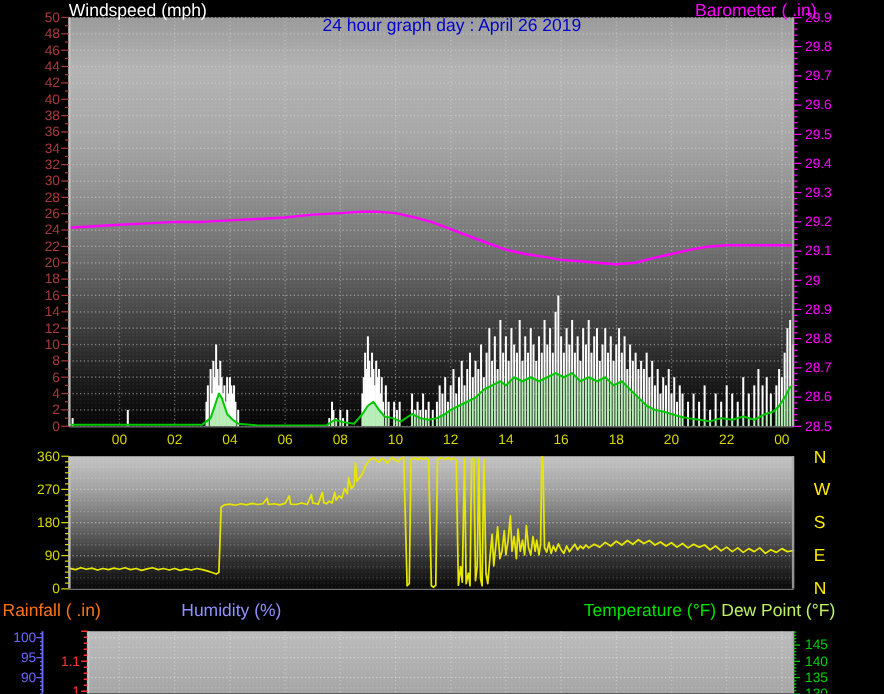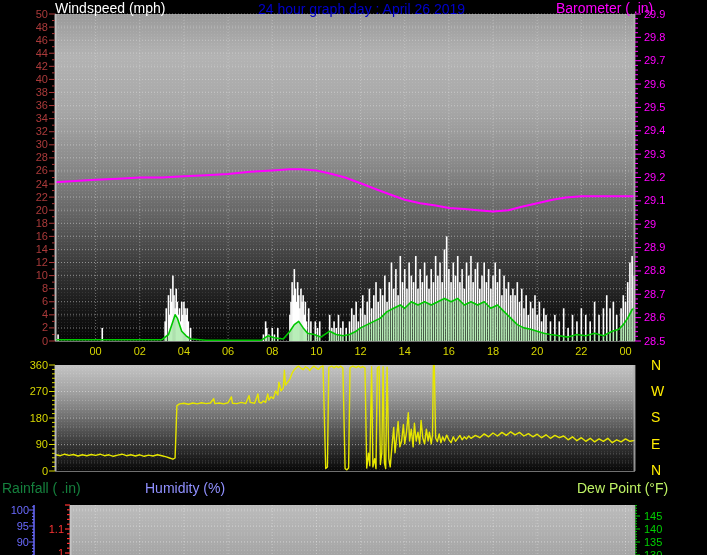--- a/index.html
+++ b/index.html
@@ -732,25 +732,26 @@
       <text x="644" y="545.5" fill="#00d000" text-anchor="start" font-size="11">135</text>
       <line x1="635" y1="544.6" x2="637" y2="544.6" stroke="#00d000" stroke-width="1"></line>
       <line x1="635" y1="547.2" x2="637" y2="547.2" stroke="#00d000" stroke-width="1"></line>
       <line x1="635" y1="549.8" x2="637" y2="549.8" stroke="#00d000" stroke-width="1"></line>
       <line x1="635" y1="552.4" x2="637" y2="552.4" stroke="#00d000" stroke-width="1"></line>
       <line x1="635" y1="555" x2="640" y2="555" stroke="#00d000" stroke-width="1"></line>
       <text x="644" y="558.5" fill="#00d000" text-anchor="start" font-size="11">130</text>
     </svg>
 
   <span class="lbl" style="left: 55px; top: 0px; color: rgb(255, 255, 255);">Windspeed (mph)</span>
-  <span class="lbl" style="left: 258px; top: 1px; color: rgb(0, 0, 205);">24 hour graph day : April 26 2019</span>
+  <span class="lbl" style="left: 258px; top: 12px; color: rgb(0, 0, 205);">24 hour graph day : April 26 2019</span>
   <span class="lbl" style="left: 556px; top: 0px; color: rgb(255, 0, 255); text-align: right;">Barometer ( .in)</span>
 
   <span class="compass" style="top: 357px; color: rgb(255, 236, 0);">N</span>
   <span class="compass" style="top: 383px; color: rgb(255, 236, 0);">W</span>
   <span class="compass" style="top: 409px; color: rgb(255, 236, 0);">S</span>
   <span class="compass" style="top: 436px; color: rgb(255, 236, 0);">E</span>
   <span class="compass" style="top: 462px; color: rgb(255, 236, 0);">N</span>
 
-  <span class="lbl" style="left: 2px; top: 480px; color: #15803d;">Rainfall ( .in)</span>
+  <span class="lbl" style="left: 2px; top: 480px; color: #f97316;">Rainfall ( .in)</span>
   <span class="lbl" style="left: 100px; top: 480px; color: rgb(144, 144, 255); margin-left: 45px;">Humidity (%)</span>
+  <span class="lbl" style="left: 467px; top: 480px; color: rgb(0, 224, 0);">Temperature (°F)</span>
   <span class="lbl" style="left: 577px; top: 480px; color: #bef264;">Dew Point (°F)</span>
 </div>
 
 </body></html>

